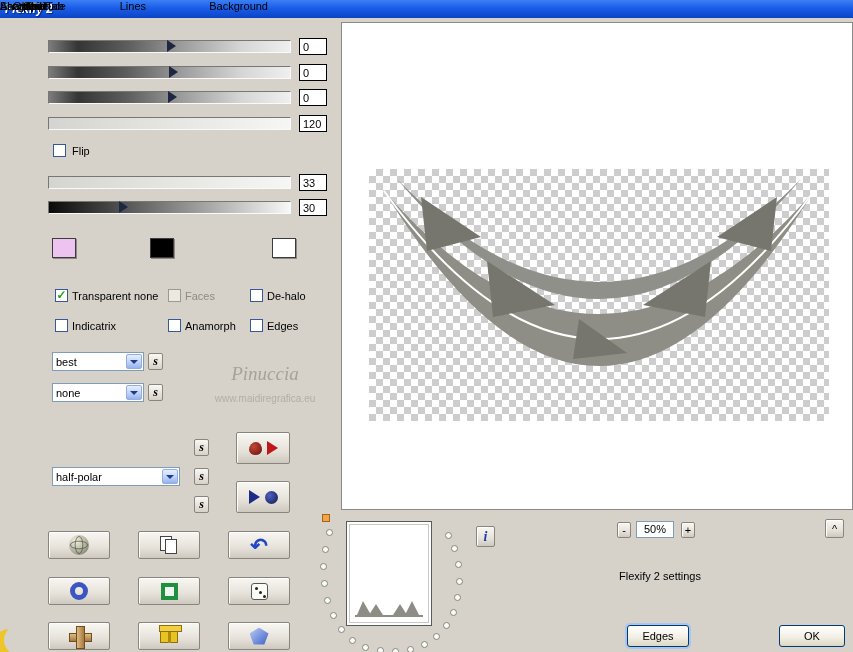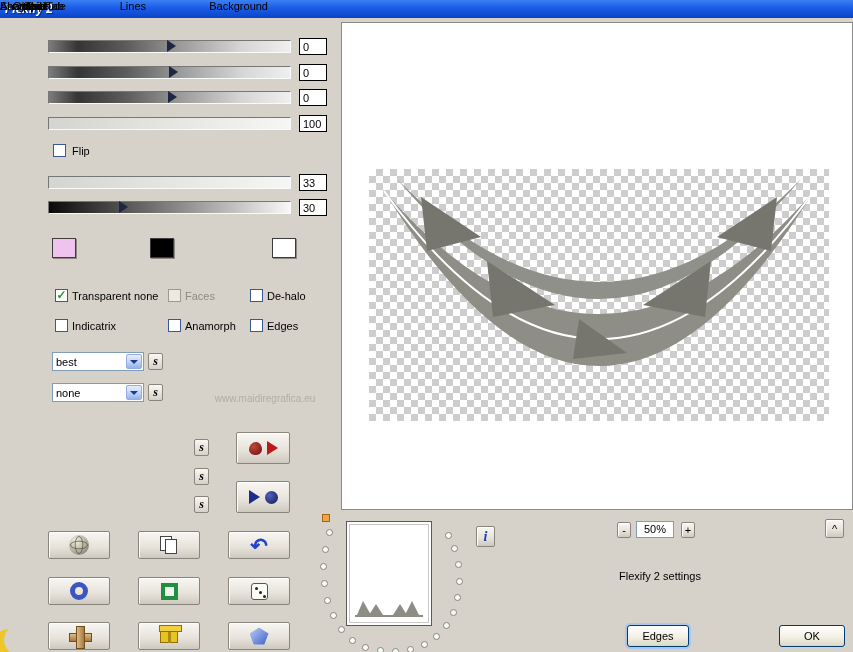--- a/index.html
+++ b/index.html
@@ -109,21 +109,21 @@
   <div class="valbox" style="left:299px;top:64px">0</div>
 
   <div class="lbl r" style="left:0;top:92;width:45px">Spin</div>
   <div class="slider s-metal" style="left:48px;top:91px">
     <span class="marker" style="left:119px"></span>
   </div>
   <div class="valbox" style="left:299px;top:89px">0</div>
 
   <div class="lbl r dis" style="left:0;top:118;width:45px">FOV</div>
   <div class="slider s-dis" style="left:48px;top:117px"></div>
-  <div class="valbox" style="left:299px;top:115px">100</div>
+  <div class="valbox" style="left:299px;top:115px">120</div>
 
   <div class="cb" style="left:53px;top:144px"></div>
   <div class="lbl" style="left:72px;top:145px;width:60px">Flip</div>
 
   <div class="lbl r dis" style="left:0;top:177;width:45px">Tabs</div>
   <div class="slider s-dis" style="left:48px;top:176px"></div>
   <div class="valbox" style="left:299px;top:174px">33</div>
 
   <div class="lbl r" style="left:0;top:202;width:41px">Sharpen</div>
   <div class="slider s-mono" style="left:48px;top:201px">
@@ -161,30 +161,35 @@
   </div>
   <div class="sbtn" style="left:148px;top:353px">s</div>
 
   <div class="lbl r" style="left:0;top:387;width:46px">Grid</div>
   <div class="dd" style="left:52px;top:383px;width:92px">
     <span class="txt">none</span>
     <span class="ddbtn"></span>
   </div>
   <div class="sbtn" style="left:148px;top:384px">s</div>
 
+  <div class="wm1">Pinuccia</div>
   <div class="wm2">www.maidiregrafica.eu</div>
 
   <div class="lbl r" style="left:0;top:443;width:46px">Input</div>
   <div class="sbtn" style="left:194px;top:439px">s</div>
   <div class="btn3d" style="left:236px;top:432px;width:54px;height:32px">
     <span class="ic-blob-red"></span>
     <span class="ic-play-red"></span>
   </div>
 
   <div class="lbl r" style="left:0;top:472;width:46px">Output</div>
+  <div class="dd" style="left:52px;top:467px;width:128px">
+    <span class="txt">half-polar</span>
+    <span class="ddbtn"></span>
+  </div>
   <div class="sbtn" style="left:194px;top:468px">s</div>
 
   <div class="lbl r" style="left:0;top:500;width:46px">Glue</div>
   <div class="sbtn" style="left:194px;top:496px">s</div>
   <div class="btn3d" style="left:236px;top:481px;width:54px;height:32px">
     <span class="ic-play-blue"></span>
     <span class="ic-blob-blue"></span>
   </div>
 
   <div class="btn3d" style="left:48px;top:531px;width:62px;height:28px">

